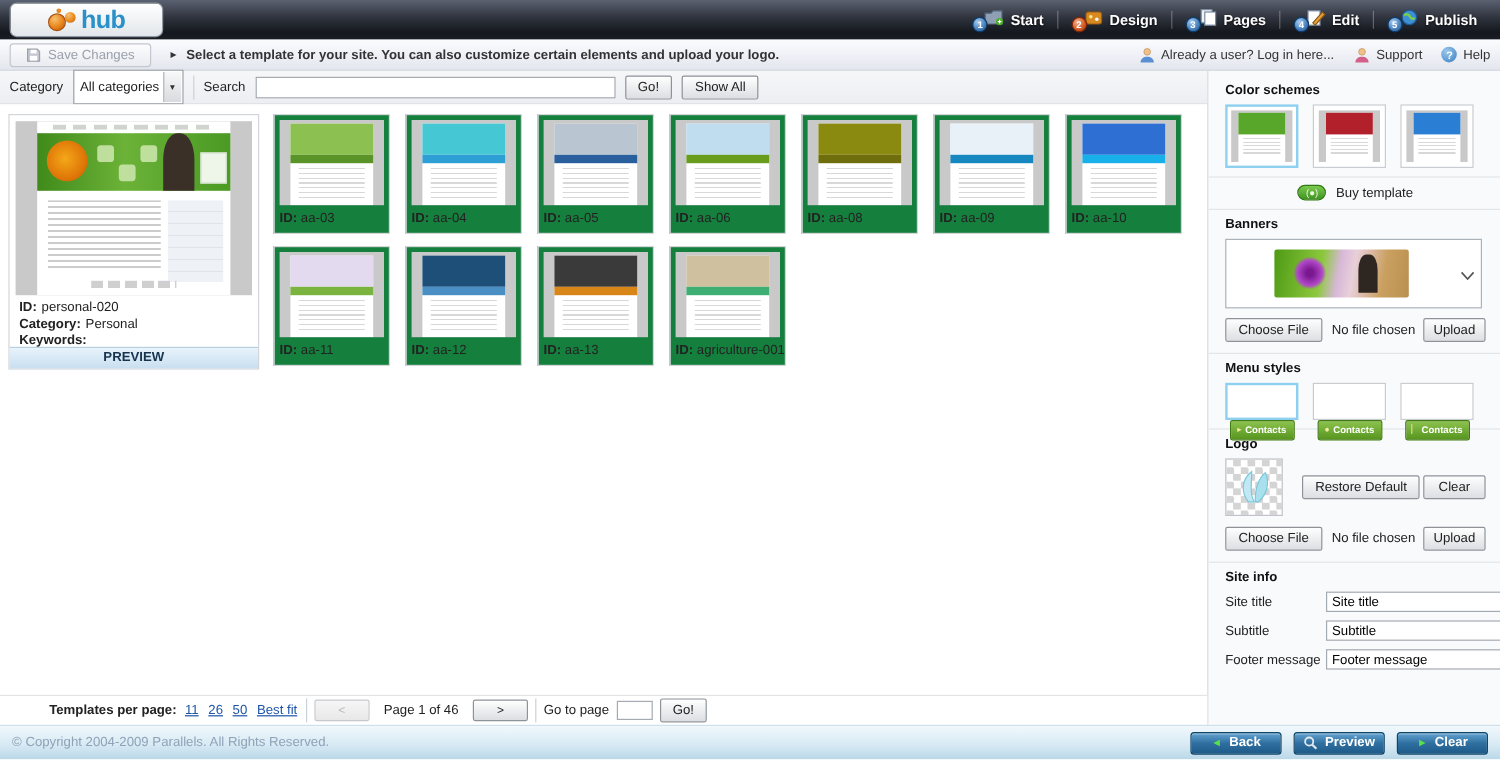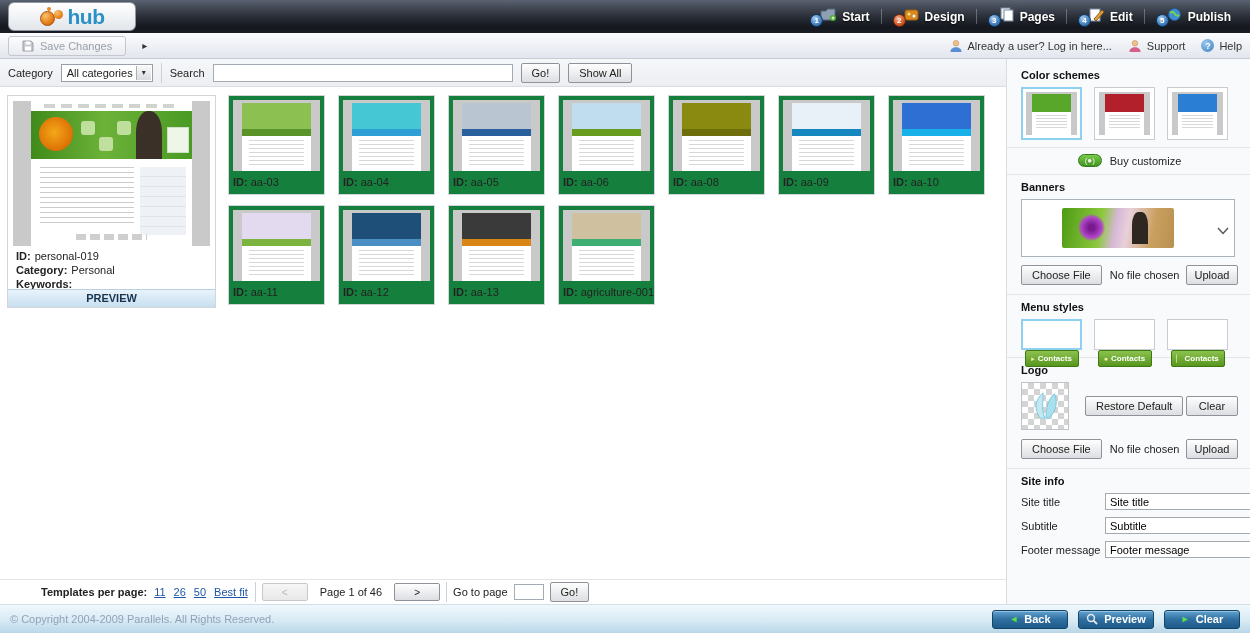--- a/index.html
+++ b/index.html
@@ -40,21 +40,21 @@
   .tb-instruction{font-weight:bold;color:#333;}
   .tb-right{margin-left:auto;display:flex;align-items:center;gap:16px;}
   .tb-link{display:flex;align-items:center;gap:5px;cursor:pointer;color:#333;}
   .help-ic{width:13px;height:13px;border-radius:50%;background:radial-gradient(circle at 35% 30%,#9ac8ee,#3a7ec0);
     color:#fff;font-size:9px;font-weight:bold;display:flex;align-items:center;justify-content:center;font-style:normal;}
 
   
   .filterbar{position:absolute;left:0;top:59px;width:1006px;height:28px;box-sizing:border-box;
     background:linear-gradient(180deg,#f6f7f9,#eceef2);border-bottom:1px solid #d8dde3;
     display:flex;align-items:center;padding:0 8px;gap:8px;}
-  .select{width:92px;height:18px;background:#fff;border:1px solid #9aa0a8;display:flex;align-items:center;
+  .select{width:92px;height:29px;background:#fff;border:1px solid #9aa0a8;display:flex;align-items:center;
     padding-left:5px;position:relative;box-sizing:border-box;cursor:pointer;}
   .sel-arrow{position:absolute;right:1px;top:1px;bottom:1px;width:14px;font-style:normal;
     background:linear-gradient(180deg,#f8f8f8,#d8dade);border-left:1px solid #aab0b8;
     display:flex;align-items:center;justify-content:center;font-size:8px;color:#333;}
   .vdiv{width:1px;height:20px;background:#cbd1d9;}
   .search-input{width:300px;height:18px;border:1px solid #a4aab2;padding:0 4px;font-size:11px;box-sizing:border-box;font-family:inherit;}
   .btn{height:20px;padding:0 10px;background:linear-gradient(180deg,#fefefe,#dcdee2);border:1px solid #8e9299;
     border-radius:2px;font-size:11px;color:#222;font-family:inherit;cursor:pointer;}
 
   
@@ -240,20 +240,21 @@
   <div class="toolbar">
     <button class="save-btn" disabled="">
       <svg width="12" height="12" viewBox="0 0 12 12">
           <path d="M1 1 H9 L11 3 V11 H1 Z" fill="#c4c8d0" stroke="#9aa0a8"></path>
           <rect x="3" y="6.5" width="6" height="4" fill="#fff"></rect>
           <rect x="3.5" y="1.5" width="5" height="3" fill="#fff"></rect>
         </svg>
       <span>Save Changes</span>
     </button>
     <span class="tb-arrow">▸</span>
+    <span class="tb-instruction">Select a template for your site. You can also customize certain elements and upload your logo.</span>
     <span class="tb-right">
       <span class="tb-link">
         <svg width="14" height="14" viewBox="0 0 14 14">
             <circle cx="7" cy="4.2" r="2.8" fill="#f0c08a" stroke="#b88a50" stroke-width=".5"></circle>
             <path d="M1.5 13 C1.5 9.8 4 8.3 7 8.3 C10 8.3 12.5 9.8 12.5 13 Z" fill="#5b8fd4"></path>
           </svg>
         <span>Already a user? Log in here...</span>
       </span>
       <span class="tb-link">
         <svg width="14" height="14" viewBox="0 0 14 14">
@@ -293,21 +294,21 @@
               <i class="f-sq" style="left:86px;"></i>
               <span class="f-fig"></span>
               <span class="f-logo"></span>
             </div>
           <div class="f-txt"></div>
           <div class="f-menu"></div>
           <div class="f-foot"></div>
         </div>
       </div>
       <div class="f-meta">
-        <div><b>ID:</b><span>personal-019</span></div>
+        <div><b>ID:</b><span>personal-020</span></div>
         <div><b>Category:</b><span>Personal</span></div>
         <div><b>Keywords:</b></div>
       </div>
       <div class="preview-bar">PREVIEW</div>
     </section>
     <div class="grid-row" id="grid-row1">
         <div class="card">
     <div class="tmb">
       <div class="pg">
               <div class="t-hdr" style="background: rgb(140, 192, 81);"></div>
@@ -446,21 +447,21 @@
             <div class="s-pg">
               <div class="s-hdr" style="background: rgb(42, 127, 212);"></div>
               <div class="s-txt"></div>
             </div>
           </div>
   </div>
       </div>
     <div class="hdiv"></div>
     <div class="buy">
       <i class="buy-ic">(●)</i>
-      <span>Buy customize</span>
+      <span>Buy template</span>
     </div>
     <div class="hdiv"></div>
     <h3>Banners</h3>
     <div class="banner-select">
       <div class="banner-art"></div>
       <span class="chev"><svg width="12" height="8" viewBox="0 0 12 8">
             <path d="M1 1 L6 6.5 L11 1" stroke="#555" fill="none" stroke-width="1.4"></path>
           </svg></span>
     </div>
     <div class="file-row">

